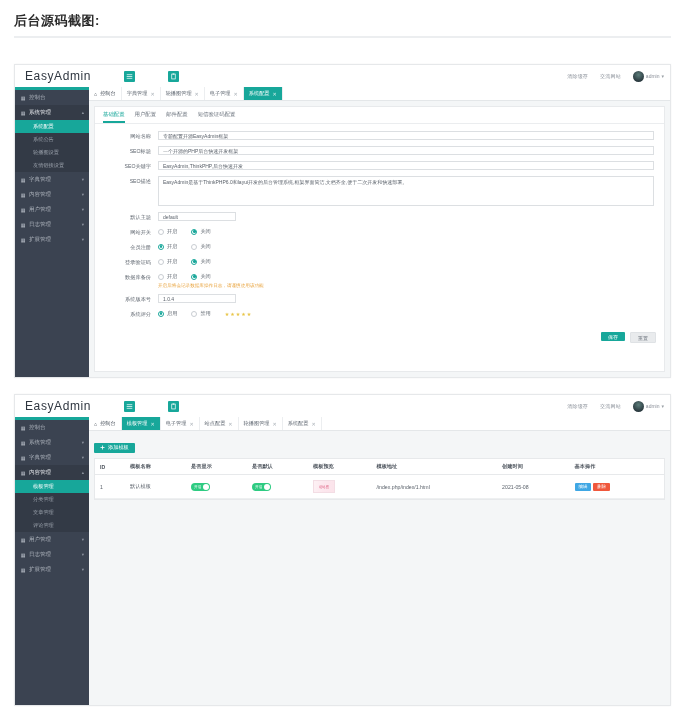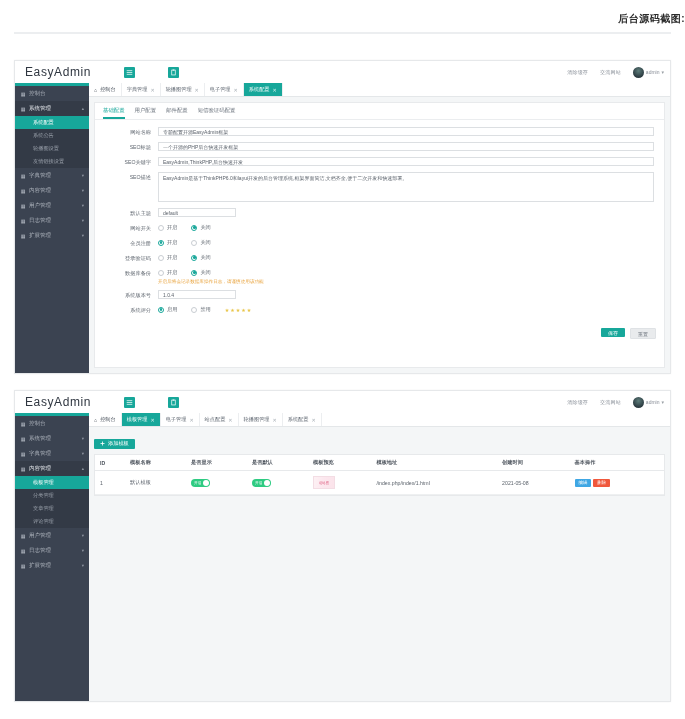--- a/index.html
+++ b/index.html
@@ -1,18 +1,18 @@
 <!DOCTYPE html>
 <html><head>
 <meta charset="utf-8">
 <style>
   html,body{margin:0;padding:0;background:#ffffff;}
   body{width:685px;height:719px;font-family:"Liberation Sans","DejaVu Sans",sans-serif;color:#333;overflow:hidden;}
 
-  .page-heading{font-size:10px;font-weight:bold;color:#2b2b2b;padding:12px 0 6px 14px;letter-spacing:.5px;text-align:right;}
+  .page-heading{font-size:13px;font-weight:bold;color:#2b2b2b;padding:12px 0 6px 14px;letter-spacing:.5px;}
   .page-rule{height:2px;background:#eceef0;margin:0 14px 26px 14px;}
 
   
   .panel{position:relative;margin:0 14px 16px 14px;background:#fff;border:1px solid #e6e8ea;box-shadow:0 0 2px rgba(0,0,0,.05);}
   .topbar{height:22px;background:#ffffff;display:flex;align-items:center;padding:0 6px;position:relative;gap:26px;}
   .logo{font-size:12px;color:#2f3640;letter-spacing:.6px;padding-left:4px;}
   .tealbtn{width:11px;height:11px;background:#17a79a;margin-left:7px;border-radius:1px;display:flex;align-items:center;justify-content:center;}
   .tealbtn svg{display:block;}
   .topright{position:absolute;right:6px;top:0;height:22px;display:flex;align-items:center;gap:12px;}
   .toplink{font-size:5px;color:#8a9099;letter-spacing:.2px;}

